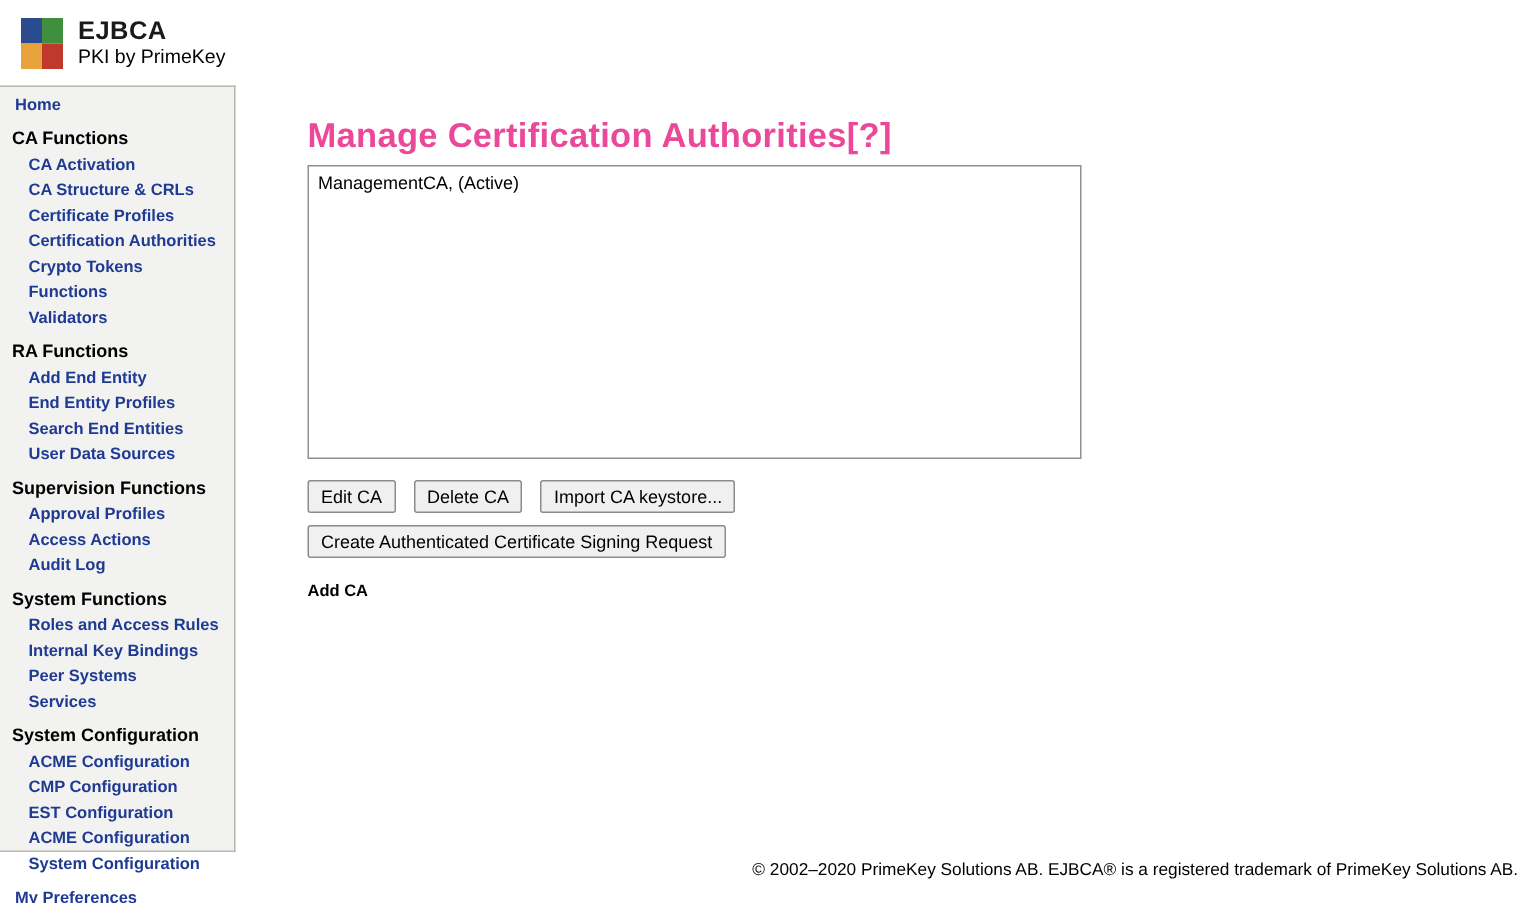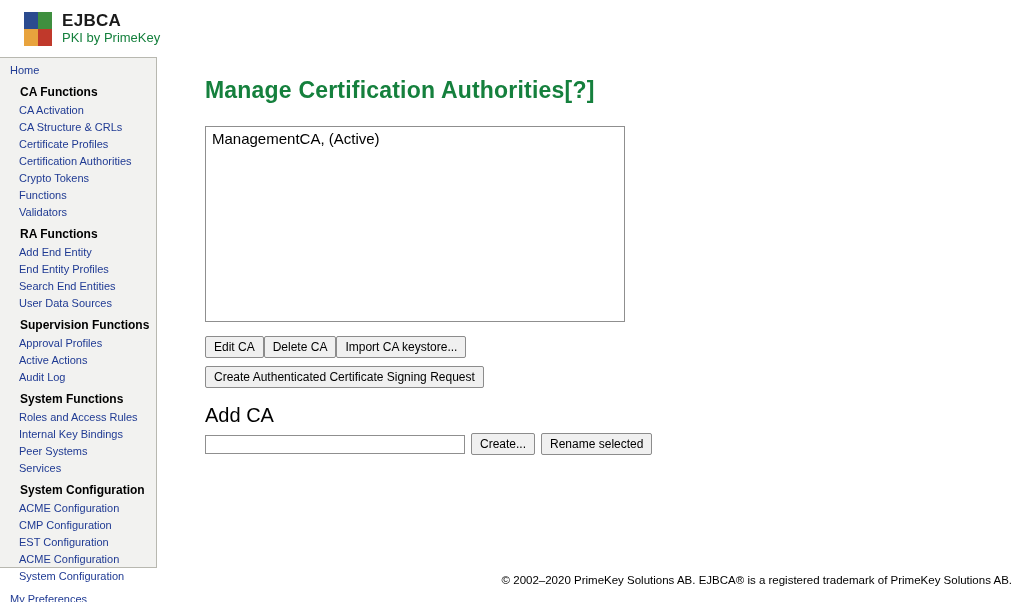--- a/index.html
+++ b/index.html
@@ -16,21 +16,21 @@
     overflow: hidden;
     position: relative;
   }
 
   
   .header {
     height: 57px;
     background: #ffffff;
     display: flex;
     align-items: center;
-    padding-left: 24px;
+    padding-left: 14px;
     box-sizing: border-box;
   }
   .logo-mark {
     width: 28px;
     height: 34px;
     display: grid;
     grid-template-columns: 1fr 1fr;
     grid-template-rows: 1fr 1fr;
     margin-right: 10px;
   }
@@ -40,21 +40,21 @@
   }
   .logo-title {
     font-size: 17px;
     font-weight: bold;
     color: #1a1a1a;
     line-height: 19px;
     letter-spacing: 0.3px;
   }
   .logo-sub {
     font-size: 13px;
-    color: #15803d;
+    color: #000000;
     line-height: 16px;
   }
 
   
   .body-wrap {
     display: flex;
     align-items: flex-start;
   }
 
   
@@ -67,98 +67,98 @@
     border-top: 1px solid #b8b8b0;
     border-right: 1px solid #b8b8b0;
     border-bottom: 1px solid #b8b8b0;
     padding: 6px 0 0 0;
     font-size: 11px;
   }
   .nav-link {
     display: block;
     color: #1f3a93;
     text-decoration: none;
-    font-weight: normal;
+    font-weight: bold;
     font-size: 11px;
     line-height: 13px;
     padding: 0 0 0 10px;
     margin-bottom: 4px;
     cursor: pointer;
   }
   .nav-link.indent {
     padding-left: 19px;
   }
   .nav-group-title {
     display: block;
     color: #000000;
     font-weight: bold;
     font-size: 12px;
     line-height: 14px;
-    padding-left: 20px;
+    padding-left: 8px;
     margin-top: 8px;
     margin-bottom: 5px;
   }
   .nav-gap { height: 6px; }
 
   
   .main {
     padding: 0 0 0 48px;
     flex: 1;
   }
   h1.page-title {
     font-size: 23px;
     font-weight: bold;
-    color: #15803d;
-    margin: 20px 0 22px 0;
+    color: #ec4899;
+    margin: 20px 0 6px 0;
     letter-spacing: 0.2px;
   }
   h2.section-title {
     font-size: 13px;
     font-weight: bold;
     color: #000;
     margin: 0 0 6px 0;
   }
   .ca-listbox {
-    width: 420px;
+    width: 516px;
     height: 196px;
     box-sizing: border-box;
     border: 1px solid #8f8f8f;
     background: #ffffff;
     padding: 4px 6px;
-    font-size: 15px;
+    font-size: 12px;
     overflow: auto;
   }
   .ca-listbox .opt {
     line-height: 15px;
     padding: 0;
     cursor: default;
   }
   .btn-row {
     margin-top: 14px;
     display: flex;
-    gap: 0;
+    gap: 12px;
     align-items: center;
   }
   .btn {
     font-family: "Liberation Sans", sans-serif;
     font-size: 12px;
     color: #000;
     background: #f0f0f0;
     border: 1px solid #8c8c8c;
     border-radius: 2px;
     padding: 3px 8px;
     line-height: 14px;
     cursor: pointer;
   }
   .btn-row-2 {
     margin-top: 8px;
   }
   h2.addca {
-    font-size: 20px;
-    font-weight: normal;
+    font-size: 11px;
+    font-weight: bold;
     margin: 16px 0 6px 0;
   }
   .add-row {
     display: flex;
     gap: 6px;
     align-items: center;
   }
   .text-input {
     width: 260px;
     height: 19px;
@@ -211,21 +211,21 @@
     <a class="nav-link indent">Validators</a>
 
     <span class="nav-group-title">RA Functions</span>
     <a class="nav-link indent">Add End Entity</a>
     <a class="nav-link indent">End Entity Profiles</a>
     <a class="nav-link indent">Search End Entities</a>
     <a class="nav-link indent">User Data Sources</a>
 
     <span class="nav-group-title">Supervision Functions</span>
     <a class="nav-link indent">Approval Profiles</a>
-    <a class="nav-link indent">Active Actions</a>
+    <a class="nav-link indent">Access Actions</a>
     <a class="nav-link indent">Audit Log</a>
 
     <span class="nav-group-title">System Functions</span>
     <a class="nav-link indent">Roles and Access Rules</a>
     <a class="nav-link indent">Internal Key Bindings</a>
     <a class="nav-link indent">Peer Systems</a>
     <a class="nav-link indent">Services</a>
 
     <span class="nav-group-title">System Configuration</span>
     <a class="nav-link indent">ACME Configuration</a>
@@ -253,21 +253,16 @@
       <button class="btn">Delete CA</button>
       <button class="btn">Import CA keystore...</button>
     </div>
 
     <div class="btn-row btn-row-2">
       <button class="btn">Create Authenticated Certificate Signing Request</button>
     </div>
 
     <h2 class="addca">Add CA</h2>
 
-    <div class="add-row">
-      <input class="text-input" type="text" placeholder="" style="">
-      <button class="btn">Create...</button>
-      <button class="btn">Rename selected</button>
-    </div>
   </main>
 </div>
 
 <div class="footer">© 2002–2020 PrimeKey Solutions AB. EJBCA® is a registered trademark of PrimeKey Solutions AB.</div>
 
 </body></html>

